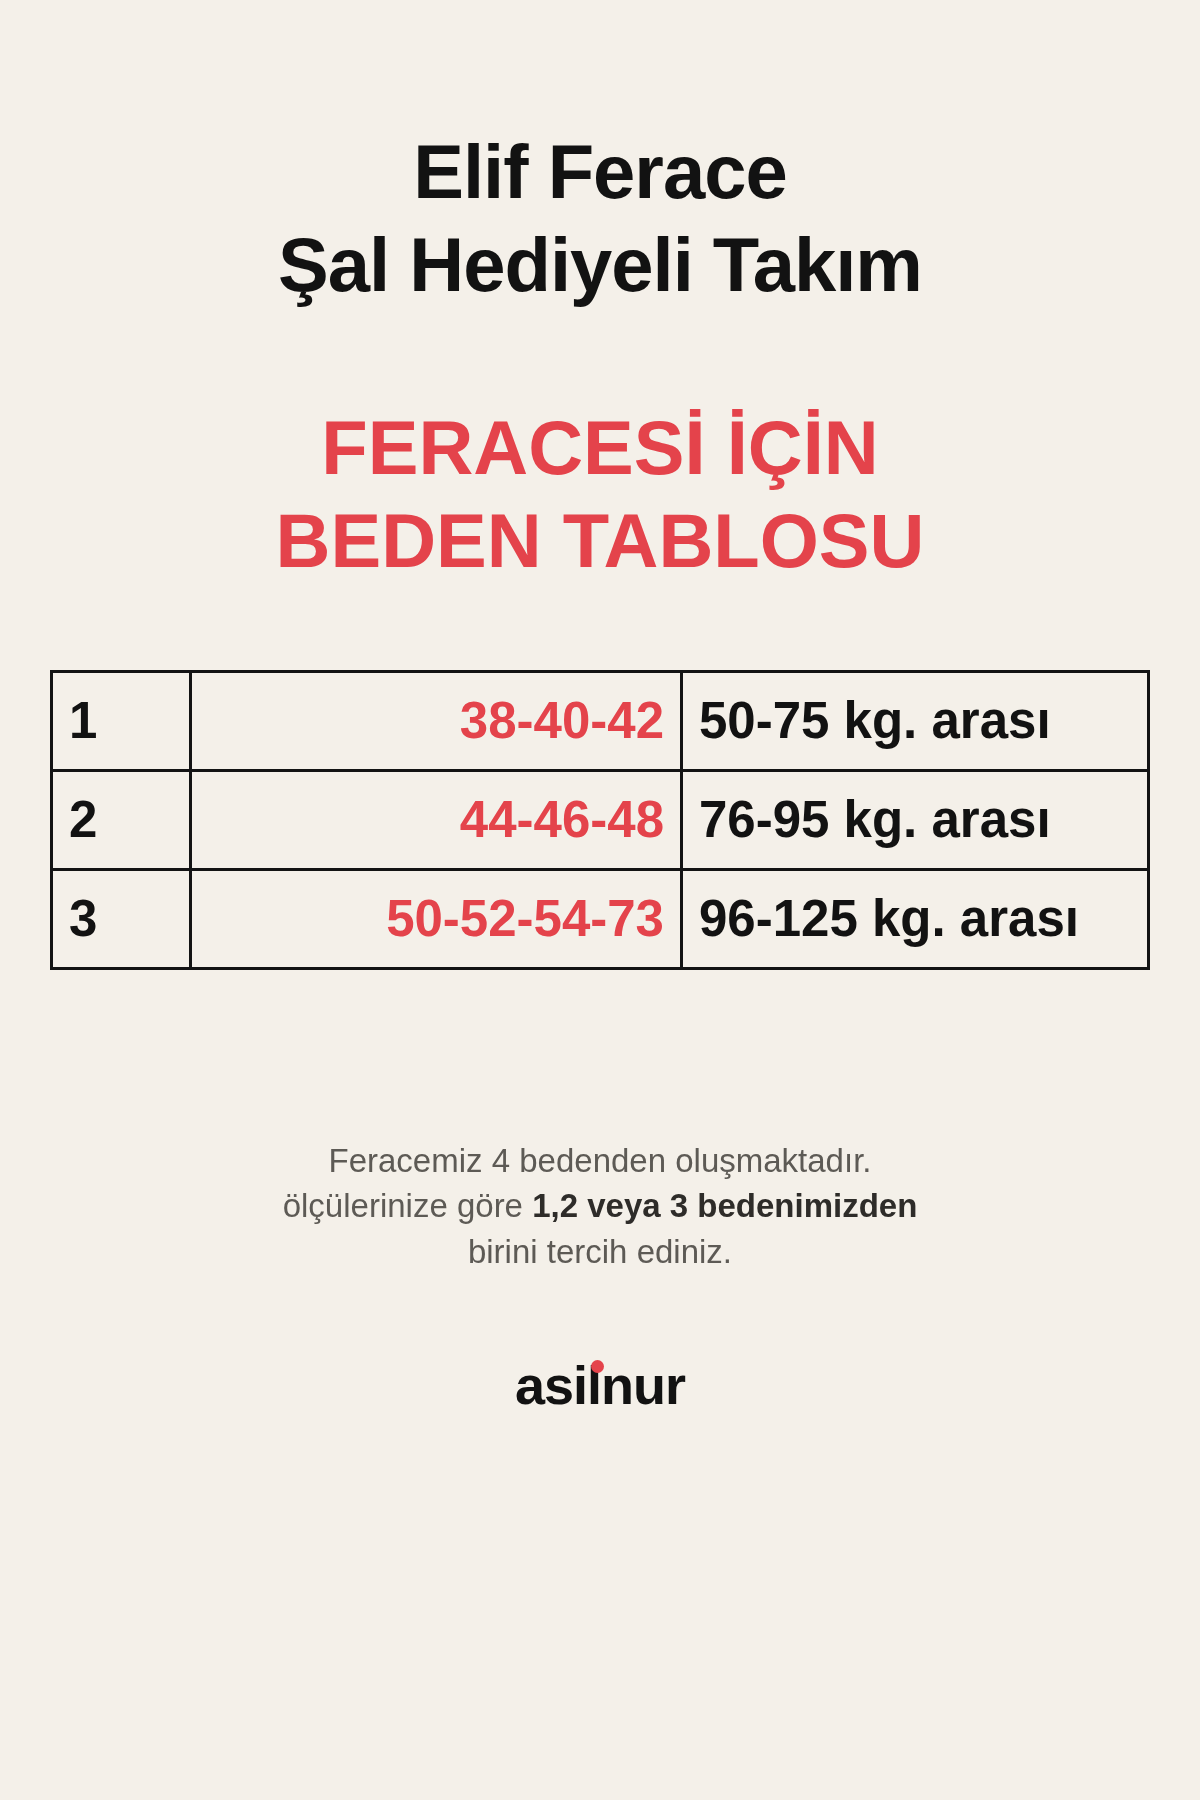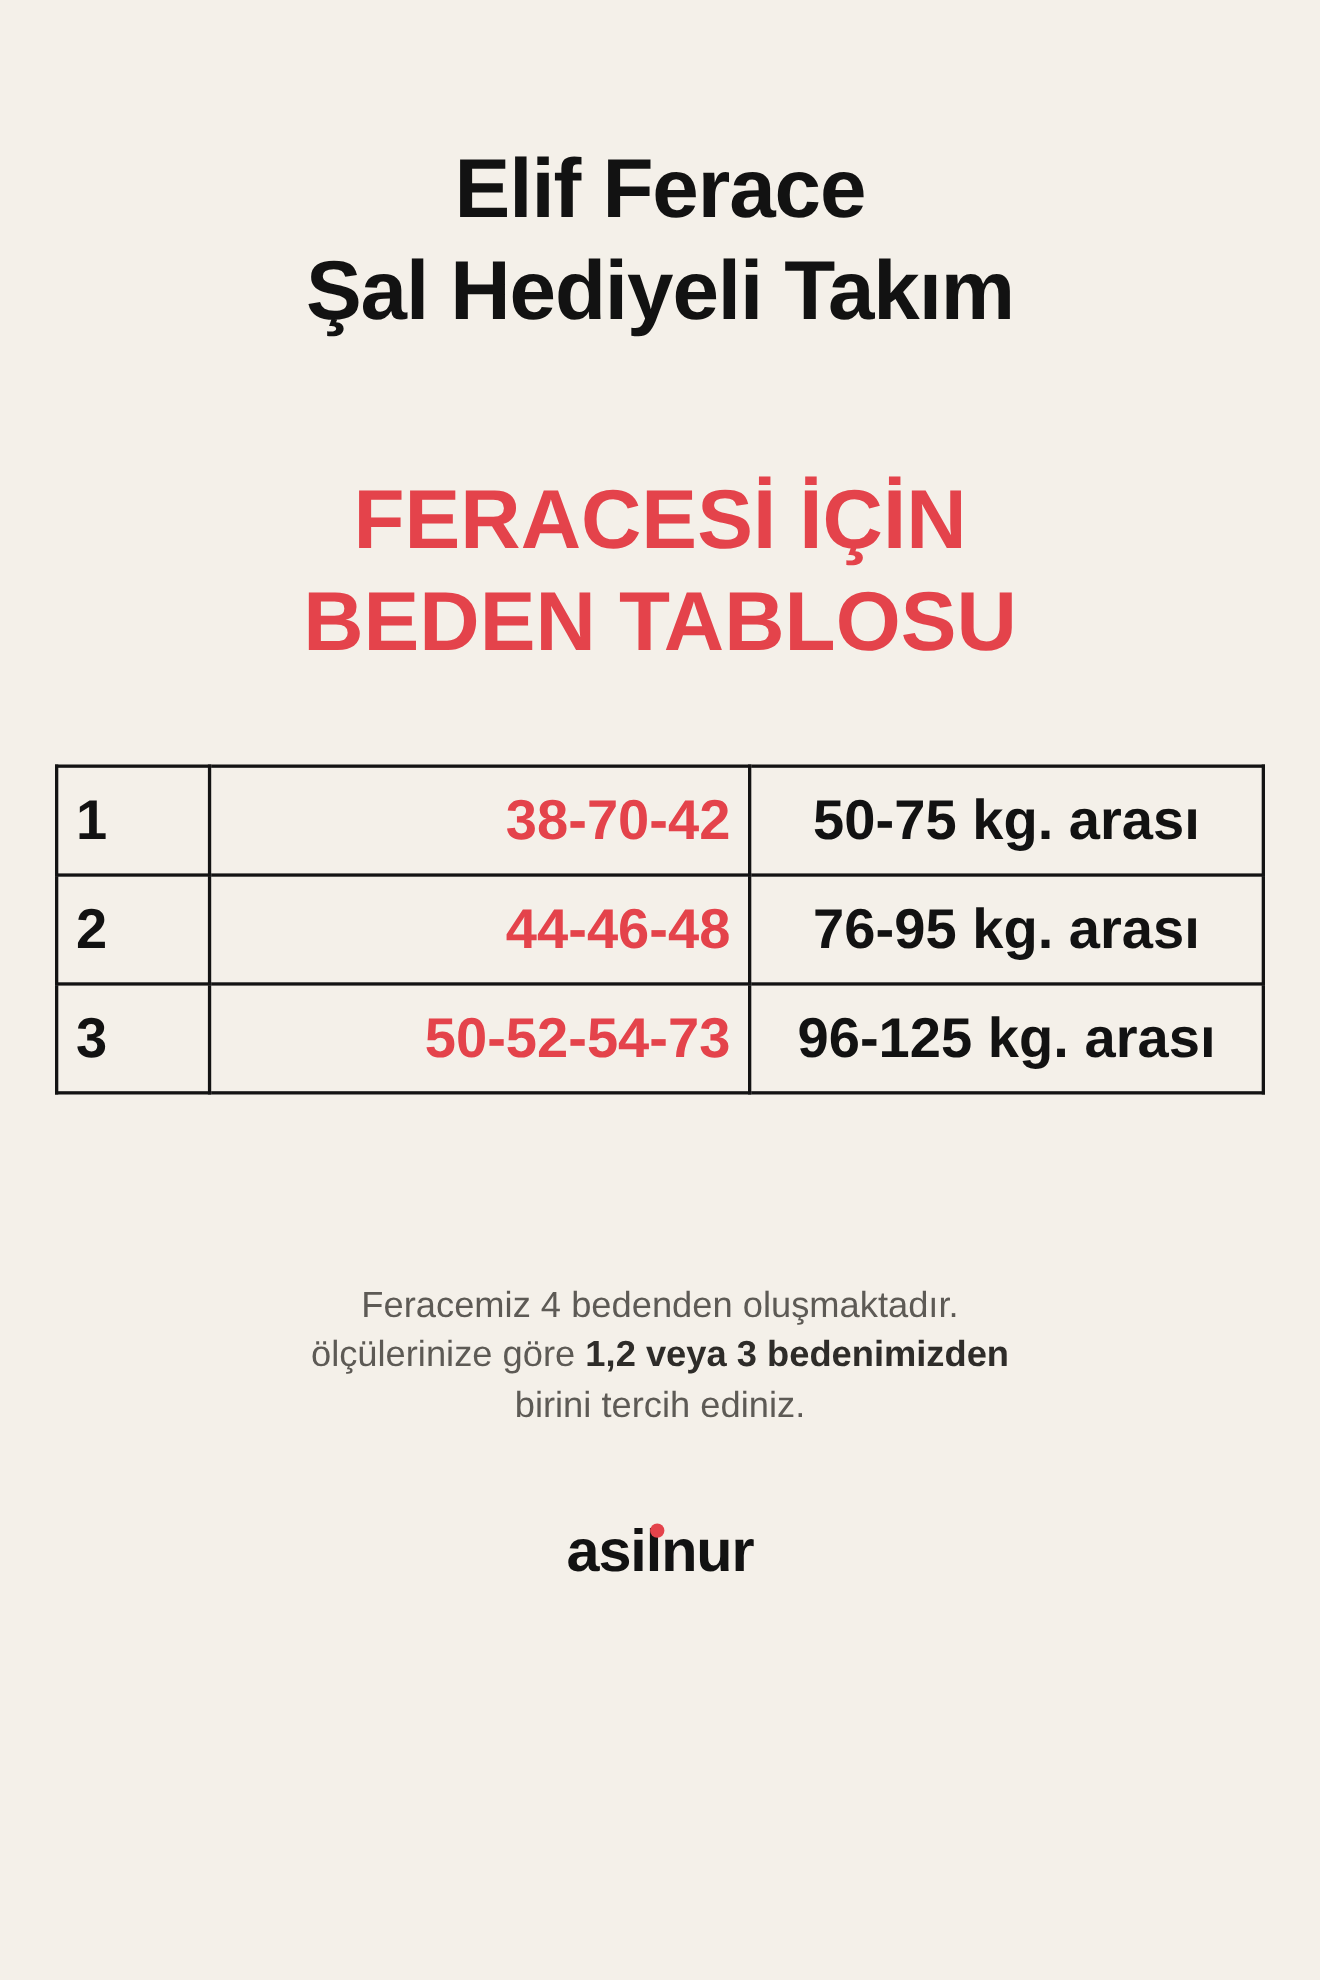--- a/index.html
+++ b/index.html
@@ -35,21 +35,21 @@
     letter-spacing: -1px;
     color: #121212;
     max-width: 1100px;
   }
   .product-title .line {
     display: block;
   }
 
   
   .section-heading {
-    margin-top: 116px;
+    margin-top: 91px;
     text-align: center;
     font-weight: 700;
     font-size: 76px;
     line-height: 1.22;
     letter-spacing: 0px;
     color: #e4434b;
     max-width: 1050px;
   }
   .section-heading .line {
     display: block;
@@ -84,21 +84,21 @@
     padding-left: 28px;
     color: #121212;
   }
   td.col-sizes {
     width: 456px;
     text-align: right;
     padding-right: 24px;
     color: #e4434b;
   }
   td.col-weight {
-    text-align: center;
+    text-align: left;
     padding-left: 26px;
     color: #121212;
   }
 
   
   .note {
     margin-top: 168px;
     text-align: center;
     font-size: 33px;
     line-height: 1.38;
@@ -147,21 +147,21 @@
   <div class="section-heading">
     <span class="line">FERACESİ İÇİN</span>
     <span class="line">BEDEN TABLOSU</span>
   </div>
 
   <div class="size-table-wrap">
     <table class="size-table">
       <tbody>
         <tr>
           <td class="col-index">1</td>
-          <td class="col-sizes">38-70-42</td>
+          <td class="col-sizes">38-40-42</td>
           <td class="col-weight">50-75 kg. arası</td>
         </tr>
         <tr>
           <td class="col-index">2</td>
           <td class="col-sizes">44-46-48</td>
           <td class="col-weight">76-95 kg. arası</td>
         </tr>
         <tr>
           <td class="col-index">3</td>
           <td class="col-sizes">50-52-54-73</td>

